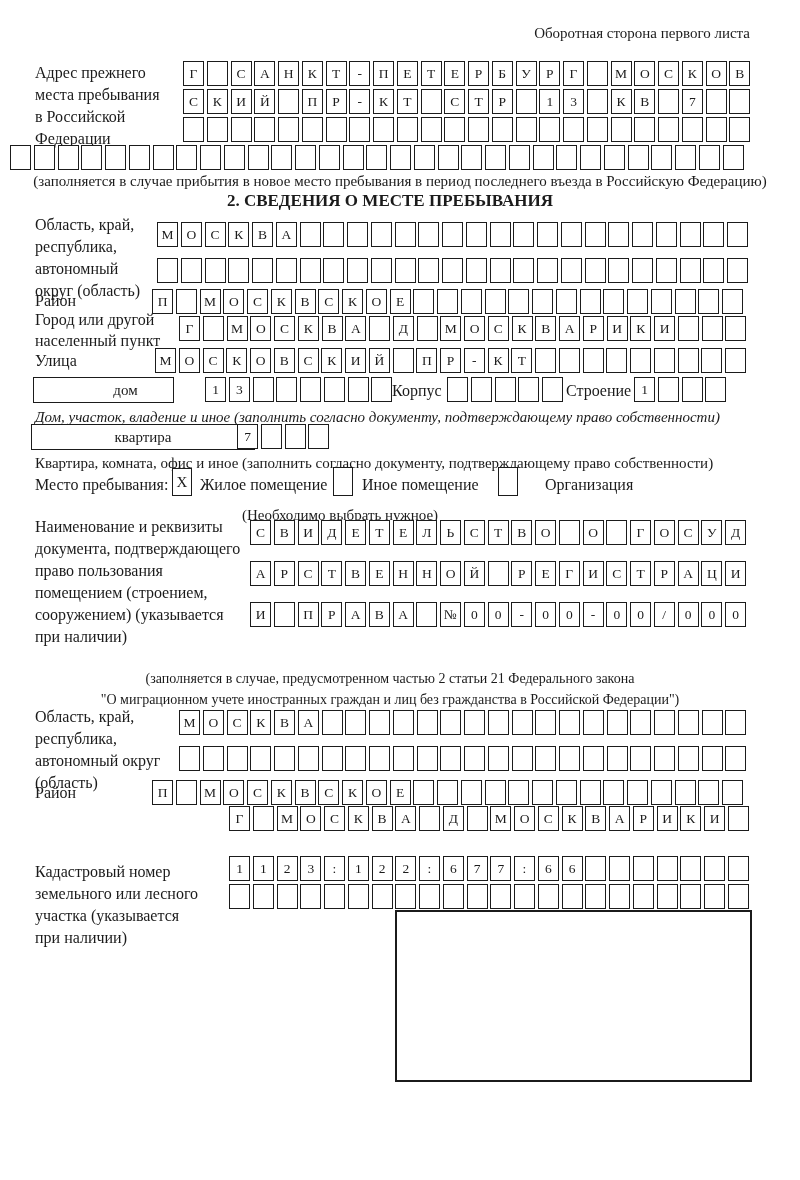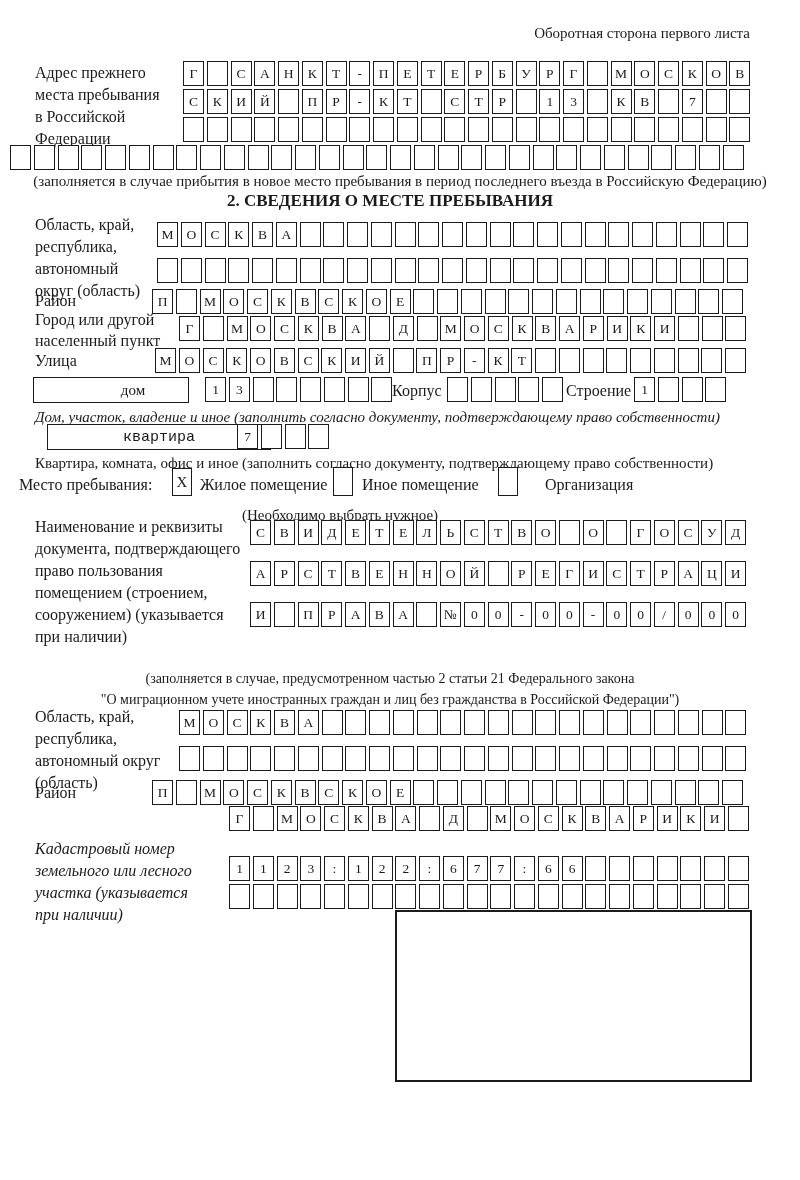--- a/index.html
+++ b/index.html
@@ -294,21 +294,21 @@
       <div class="cbox"></div>
       <div class="cbox"></div>
       <div class="cbox"></div>
       <div class="cbox"></div>
       <div class="cbox"></div>
       <div class="cbox"></div>
       <div class="cbox"></div>
       <div class="cbox"></div>
     </div>
 
-  <div class="abs wbox" style="left:33px;top:377px;width:156px;height:26px;padding-left:44px;">дом</div>
+  <div class="abs wbox" style="left:33px;top:377px;width:141px;height:26px;padding-left:44px;">дом</div>
   <div class="abs row" style="left:205px;top:377px;">
       <div class="cbox">1</div>
       <div class="cbox">3</div>
       <div class="cbox"></div>
       <div class="cbox"></div>
       <div class="cbox"></div>
       <div class="cbox"></div>
       <div class="cbox"></div>
       <div class="cbox"></div>
     </div>
@@ -322,30 +322,30 @@
     </div>
   <div class="abs lbl" style="left:566px;top:380px;">Строение</div>
   <div class="abs row" style="left:634px;top:377px;">
       <div class="cbox">1</div>
       <div class="cbox"></div>
       <div class="cbox"></div>
       <div class="cbox"></div>
     </div>
   <div class="abs note" style="left:35px;top:407px;width:720px;font-style:italic;">Дом, участок, владение и иное (заполнить согласно документу, подтверждающему право собственности)</div>
 
-  <div class="abs wbox" style="left:47px;top:424px;width:224px;height:26px;font-family:Liberation Mono, monospace;">квартира</div>
+  <div class="abs wbox" style="left:31px;top:424px;width:224px;height:26px;">квартира</div>
   <div class="abs row" style="left:237px;top:424px;">
       <div class="cbox">7</div>
       <div class="cbox"></div>
       <div class="cbox"></div>
       <div class="cbox"></div>
     </div>
   <div class="abs note" style="left:35px;top:453px;width:720px;">Квартира, комната, офис и иное (заполнить согласно документу, подтверждающему право собственности)</div>
 
-  <div class="abs lbl" style="left:19px;top:474px;">Место пребывания:</div>
+  <div class="abs lbl" style="left:35px;top:474px;">Место пребывания:</div>
   <div class="abs chk" style="left:172px;top:468px;height:28px;">X</div>
   <div class="abs lbl" style="left:200px;top:474px;">Жилое помещение</div>
   <div class="abs chk" style="left:333px;top:467px;"></div>
   <div class="abs lbl" style="left:362px;top:474px;">Иное помещение</div>
   <div class="abs chk" style="left:498px;top:467px;"></div>
   <div class="abs lbl" style="left:545px;top:474px;">Организация</div>
   <div class="abs note" style="left:95px;top:505px;width:490px;text-align:center;">(Необходимо выбрать нужное)</div>
 
   <div class="abs lbl" style="left:35px;top:516px;width:215px;">Наименование и реквизиты
 документа, подтверждающего
@@ -530,21 +530,21 @@
       <div class="cbox">К</div>
       <div class="cbox">В</div>
       <div class="cbox">А</div>
       <div class="cbox">Р</div>
       <div class="cbox">И</div>
       <div class="cbox">К</div>
       <div class="cbox">И</div>
       <div class="cbox"></div>
     </div>
 
-  <div class="abs lbl" style="left:35px;top:838px;width:190px;font-style:italic;">Кадастровый номер
+  <div class="abs lbl" style="left:35px;top:861px;width:190px;">Кадастровый номер
 земельного или лесного
 участка (указывается
 при наличии)</div>
   <div class="abs row" style="left:229px;top:856px;">
       <div class="cbox">1</div>
       <div class="cbox">1</div>
       <div class="cbox">2</div>
       <div class="cbox">3</div>
       <div class="cbox">:</div>
       <div class="cbox">1</div>

